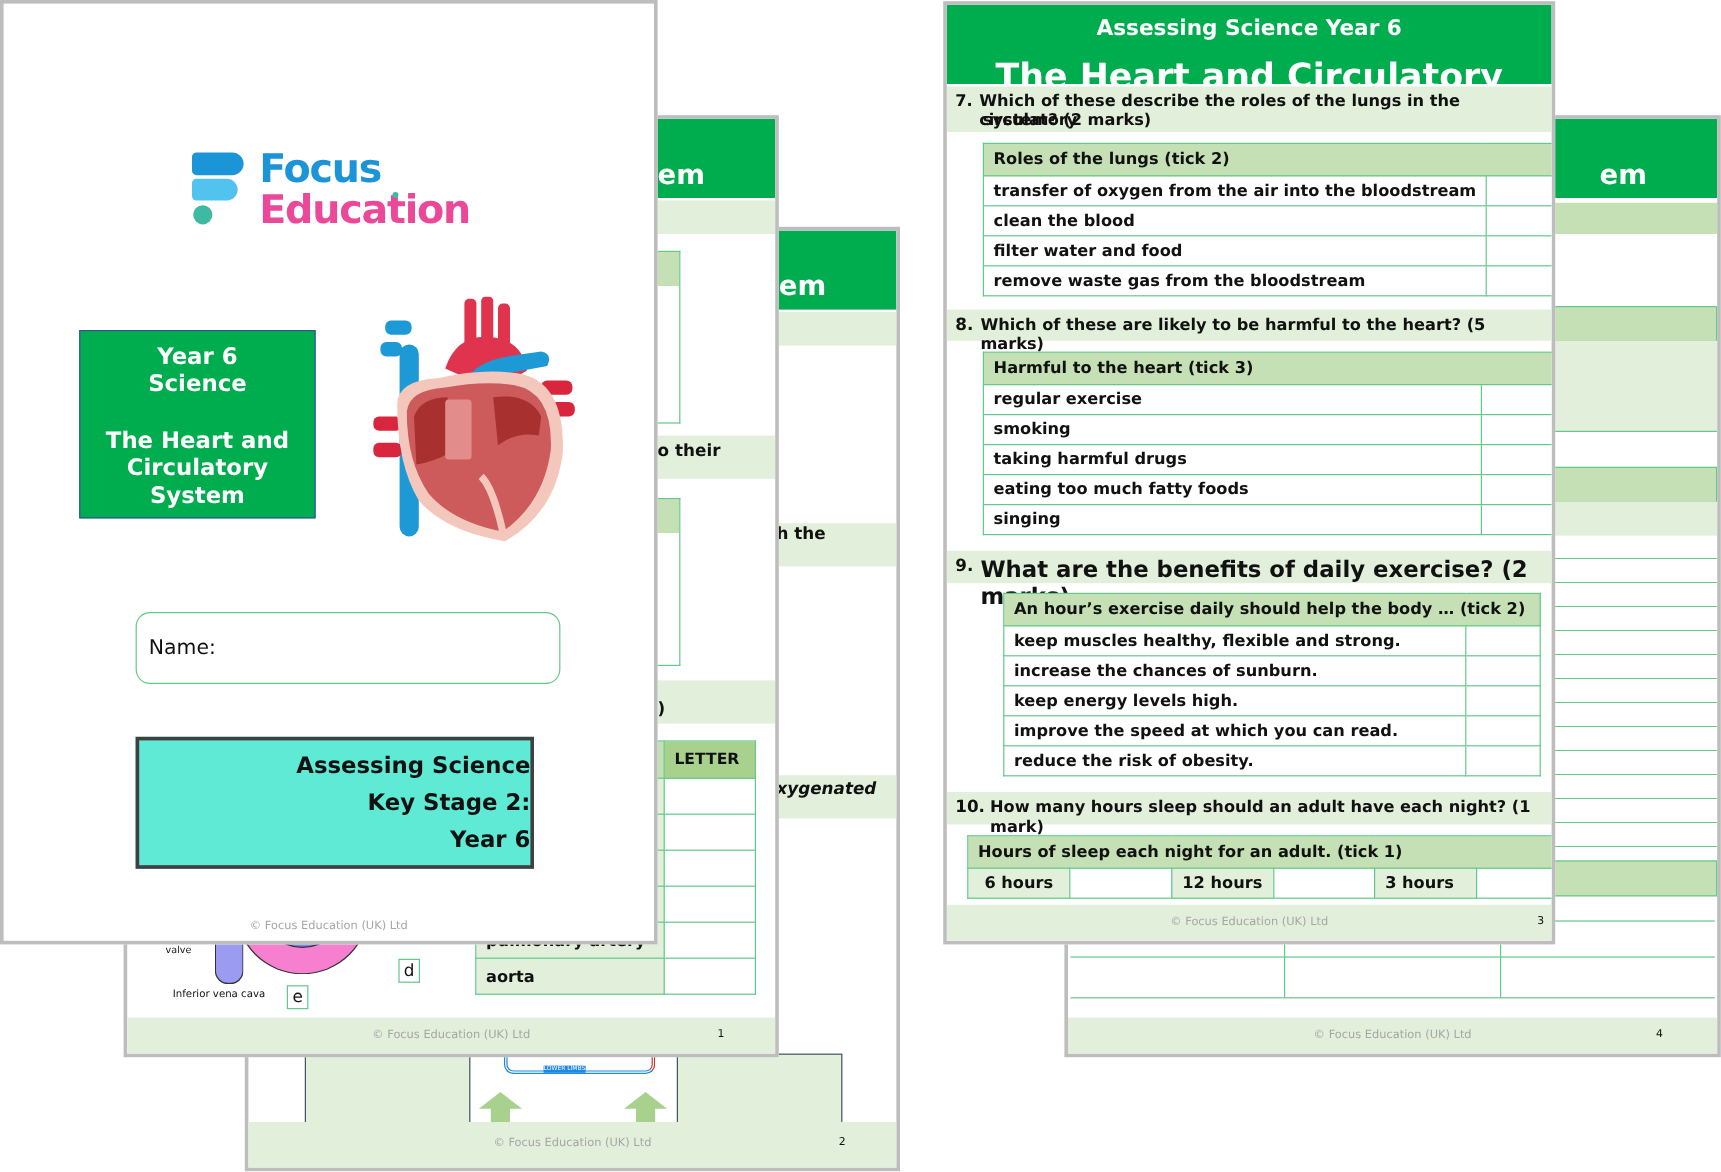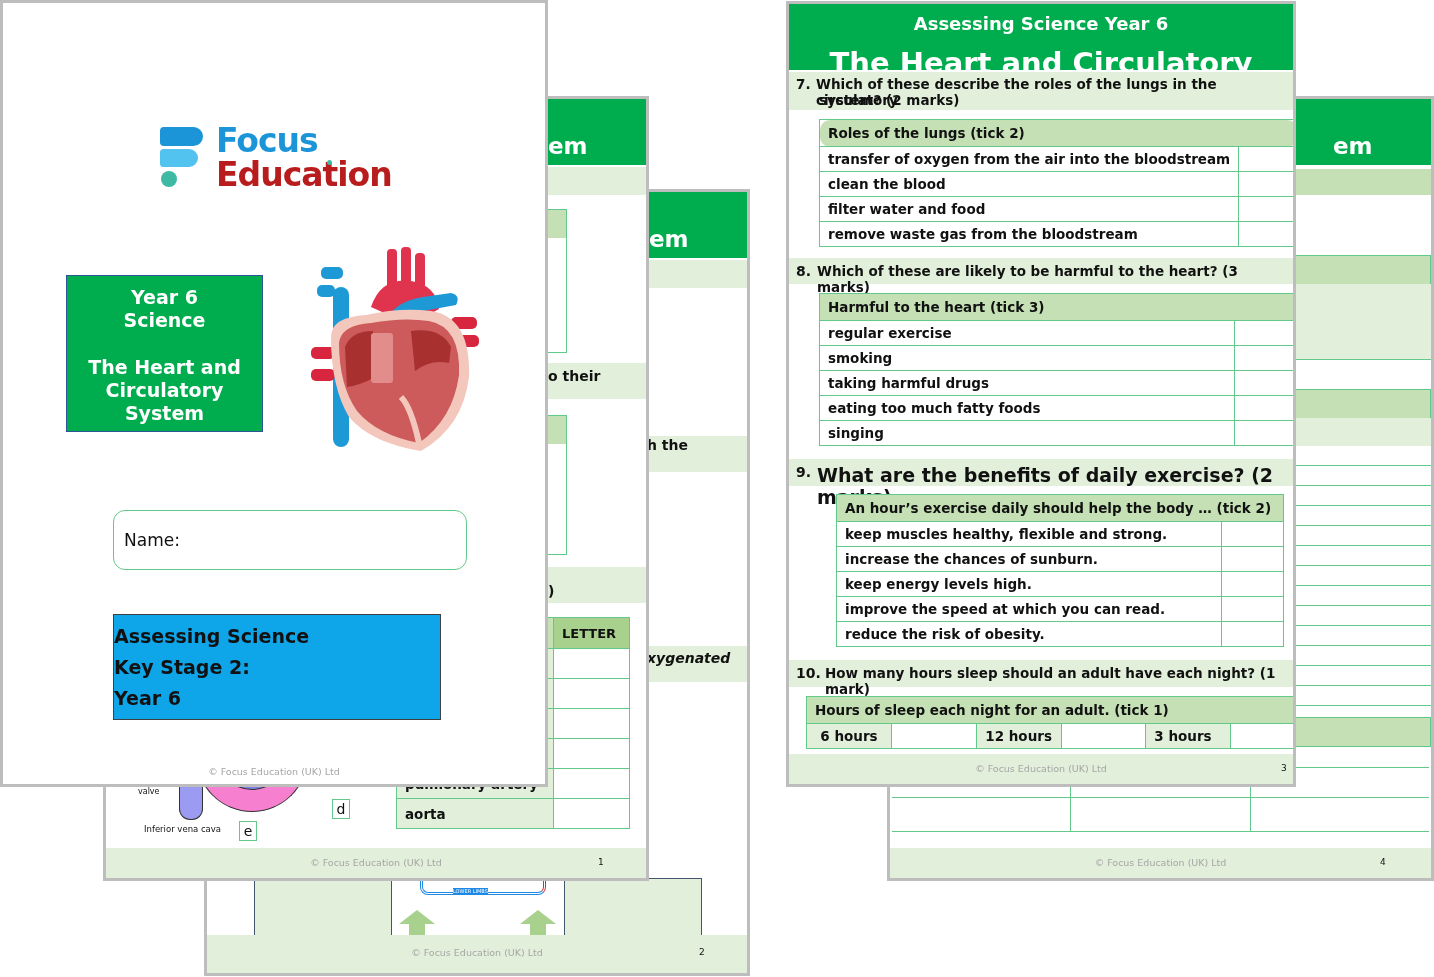--- a/index.html
+++ b/index.html
@@ -109,21 +109,21 @@
   </div>
 </div>
 
 <div class="page" style="left:0;top:0;width:548px;height:787px;">
 
   <div style="position:absolute;left:157px;top:122px;width:240px;height:70px;">
     <div style="position:absolute;left:0;top:2px;width:43px;height:19px;background:#1c95d8;border-radius:4px 10px 10px 4px;"></div>
     <div style="position:absolute;left:0;top:24px;width:38px;height:18px;background:#52c2ee;border-radius:4px 10px 10px 4px;"></div>
     <div style="position:absolute;left:1px;top:46px;width:16px;height:16px;background:#3eb9a3;border-radius:50%;"></div>
     <div style="position:absolute;left:56px;top:-4px;font-size:33px;font-weight:bold;color:#1c95d8;letter-spacing:-1px;">Focus</div>
-    <div style="position:absolute;left:56px;top:30px;font-size:33px;font-weight:bold;color:#b91c1c;letter-spacing:-1px;">Education</div>
+    <div style="position:absolute;left:56px;top:30px;font-size:33px;font-weight:bold;color:#ec4899;letter-spacing:-1px;">Education</div>
     <div style="position:absolute;left:167px;top:35px;width:5px;height:5px;background:#3eb9a3;border-radius:50%;"></div>
   </div>
 
   <div style="position:absolute;left:63px;top:272px;width:195px;height:155px;background:#00ad4e;border:1px solid #2f5597;color:#fff;font-weight:bold;text-align:center;font-size:19px;line-height:23px;">
     <div style="margin-top:10px;">Year 6</div>
     <div>Science</div>
     <div style="margin-top:24px;">The Heart and</div>
     <div>Circulatory</div>
     <div>System</div>
   </div>
@@ -146,21 +146,21 @@
     <path d="M34 100 Q40 84 62 84 L64 130 Q50 138 36 140 Z" fill="#a8302f"></path>
     <path d="M100 84 Q130 80 140 100 L138 116 Q120 112 104 124 Z" fill="#a8302f"></path>
     <rect x="60" y="86" width="22" height="50" rx="3" fill="#e38c8c"></rect>
     <path d="M90 150 Q100 160 108 196" stroke="#f4c7bd" stroke-width="6" fill="none"></path>
   </svg>
 
   <div style="position:absolute;left:110px;top:507px;width:326px;height:58px;border:1.5px solid #63c98a;border-radius:12px;background:#fff;padding-left:26px;">
     <span style="position:absolute;left:10px;top:19px;font-size:17px;">Name:</span>
   </div>
 
-  <div style="position:absolute;left:110px;top:611px;width:326px;height:104px;background:#0ea5e9;border:1px solid #404040;text-align:left;font-weight:bold;font-size:19px;line-height:31px;">
+  <div style="position:absolute;left:110px;top:611px;width:326px;height:104px;background:#5eead4;border:3px solid #404040;text-align:right;font-weight:bold;font-size:19px;line-height:31px;">
     <div style="margin-top:6px;">Assessing Science</div>
     <div>Key Stage 2:</div>
     <div>Year 6</div>
   </div>
 
   <div style="position:absolute;left:0;right:0;top:763px;text-align:center;font-size:9.5px;color:#a6a6a6;">© Focus Education (UK) Ltd</div>
 </div>
 
 <div class="page" style="left:887px;top:96px;width:547px;height:785px;">
   <div class="hdr" style="height:66px;">
@@ -194,21 +194,21 @@
   </div>
 
   <div class="qbar" style="top:68px;height:38px;font-size:13.5px;line-height:16px;">
     <span style="position:absolute;left:7px;top:4px;">7.</span>
     <span style="position:absolute;left:27px;top:4px;">Which of these describe the roles of the lungs in the circulatory</span>
     <span style="position:absolute;left:30px;top:20px;">system? (2 marks)</span>
   </div>
   <table class="tick" style="left:30px;top:115px;width:478px;">
     <tbody>
         <tr>
-          <td class="head" colspan="2" style="height:26px;border-radius:10px;">Roles of the lungs (tick 2)</td>
+          <td class="head" colspan="2" style="height:26px;">Roles of the lungs (tick 2)</td>
         </tr>
     <tr>
           <td>transfer of oxygen from the air into the bloodstream</td>
           <td class="box" style="width:45px;"></td>
         </tr>
     <tr>
           <td>clean the blood</td>
           <td class="box"></td>
         </tr>
     <tr>
@@ -217,21 +217,21 @@
         </tr>
     <tr>
           <td>remove waste gas from the bloodstream</td>
           <td class="box"></td>
         </tr>
   </tbody>
     </table>
 
   <div class="qbar" style="top:254px;height:26px;">
     <span style="position:absolute;left:7px;top:5px;">8.</span>
-    <span style="position:absolute;left:28px;top:5px;font-size:13.5px;">Which of these are likely to be harmful to the heart? (3 marks)</span>
+    <span style="position:absolute;left:28px;top:5px;font-size:13.5px;">Which of these are likely to be harmful to the heart? (5 marks)</span>
   </div>
   <table class="tick" style="left:30px;top:289px;width:478px;">
     <tbody>
         <tr>
           <td class="head" colspan="2" style="height:26px;">Harmful to the heart (tick 3)</td>
         </tr>
     <tr>
           <td>regular exercise</td>
           <td class="box" style="width:45px;"></td>
         </tr>

